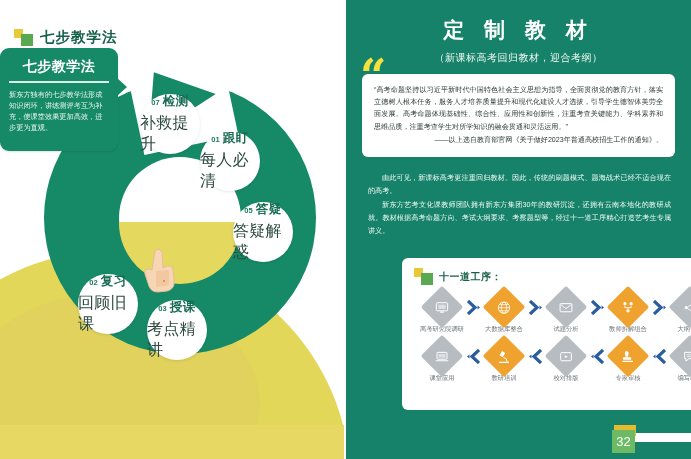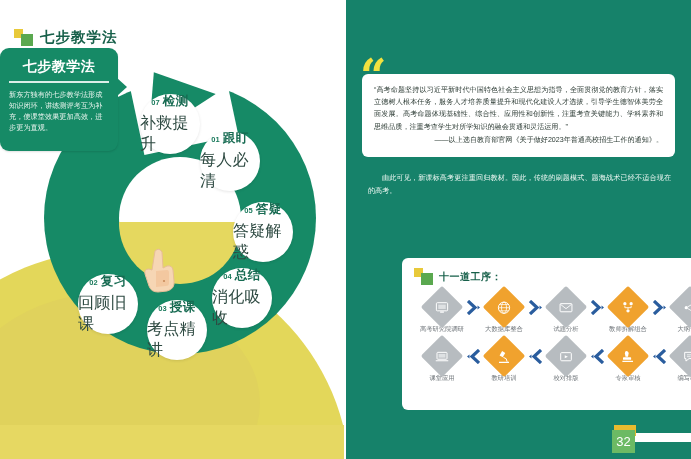--- a/index.html
+++ b/index.html
@@ -192,28 +192,20 @@
 
       <div class="node" style="left:211px;top:140px;width:60px;height:60px;">
         <div class="top">
           <span class="num">05</span>
           <span class="kw">答疑</span>
         </div>
         <div class="ul"></div>
         <span class="sub">答疑解惑</span>
       </div>
 
-      <div class="node" style="left:190px;top:206px;width:60px;height:60px;">
-        <div class="top">
-          <span class="num">04</span>
-          <span class="kw">总结</span>
-        </div>
-        <div class="ul"></div>
-        <span class="sub">消化吸收</span>
-      </div>
 
       <div class="node" style="left:125px;top:238px;width:60px;height:60px;">
         <div class="top">
           <span class="num">03</span>
           <span class="kw">授课</span>
         </div>
         <div class="ul"></div>
         <span class="sub">考点精讲</span>
       </div>
 
@@ -234,30 +226,35 @@
       <div class="rule"></div>
       <p>新东方独有的七步教学法形成知识闭环，讲练测评考互为补充，使课堂效果更加高效，进步更为直观。</p>
     </div>
 
   </div>
 
   <div class="gutter"></div>
 
   <div class="page-right">
 
+    <div class="right-title-wrap">
+      <div class="right-title">定 制 教 材</div>
+      <div class="right-sub">（新课标高考回归教材，迎合考纲）</div>
+    </div>
 
     <div class="bigquote">“</div>
 
     <div class="quote-card">
       <p>“高考命题坚持以习近平新时代中国特色社会主义思想为指导，全面贯彻党的教育方针，落实立德树人根本任务，服务人才培养质量提升和现代化建设人才选拔，引导学生德智体美劳全面发展。高考命题体现基础性、综合性、应用性和创新性，注重考查关键能力、学科素养和思维品质，注重考查学生对所学知识的融会贯通和灵活运用。”</p>
       <p class="src">——以上选自教育部官网《关于做好2023年普通高校招生工作的通知》。</p>
     </div>
 
     <div class="body-text">
       <p>由此可见，新课标高考更注重回归教材。因此，传统的刷题模式、题海战术已经不适合现在的高考。</p>
+      <p>新东方艺考文化课教师团队拥有新东方集团30年的教研沉淀，还拥有云南本地化的教研成就。教材根据高考命题方向、考试大纲要求、考察题型等，经过十一道工序精心打造艺考生专属讲义。</p>
     </div>
 
     <div class="proc-card">
       <div class="proc-head">
         <span class="sq-pair">
             <i class="a"></i>
             <i class="b"></i>
           </span>
         <span class="ttl">十一道工序：</span>
       </div>

